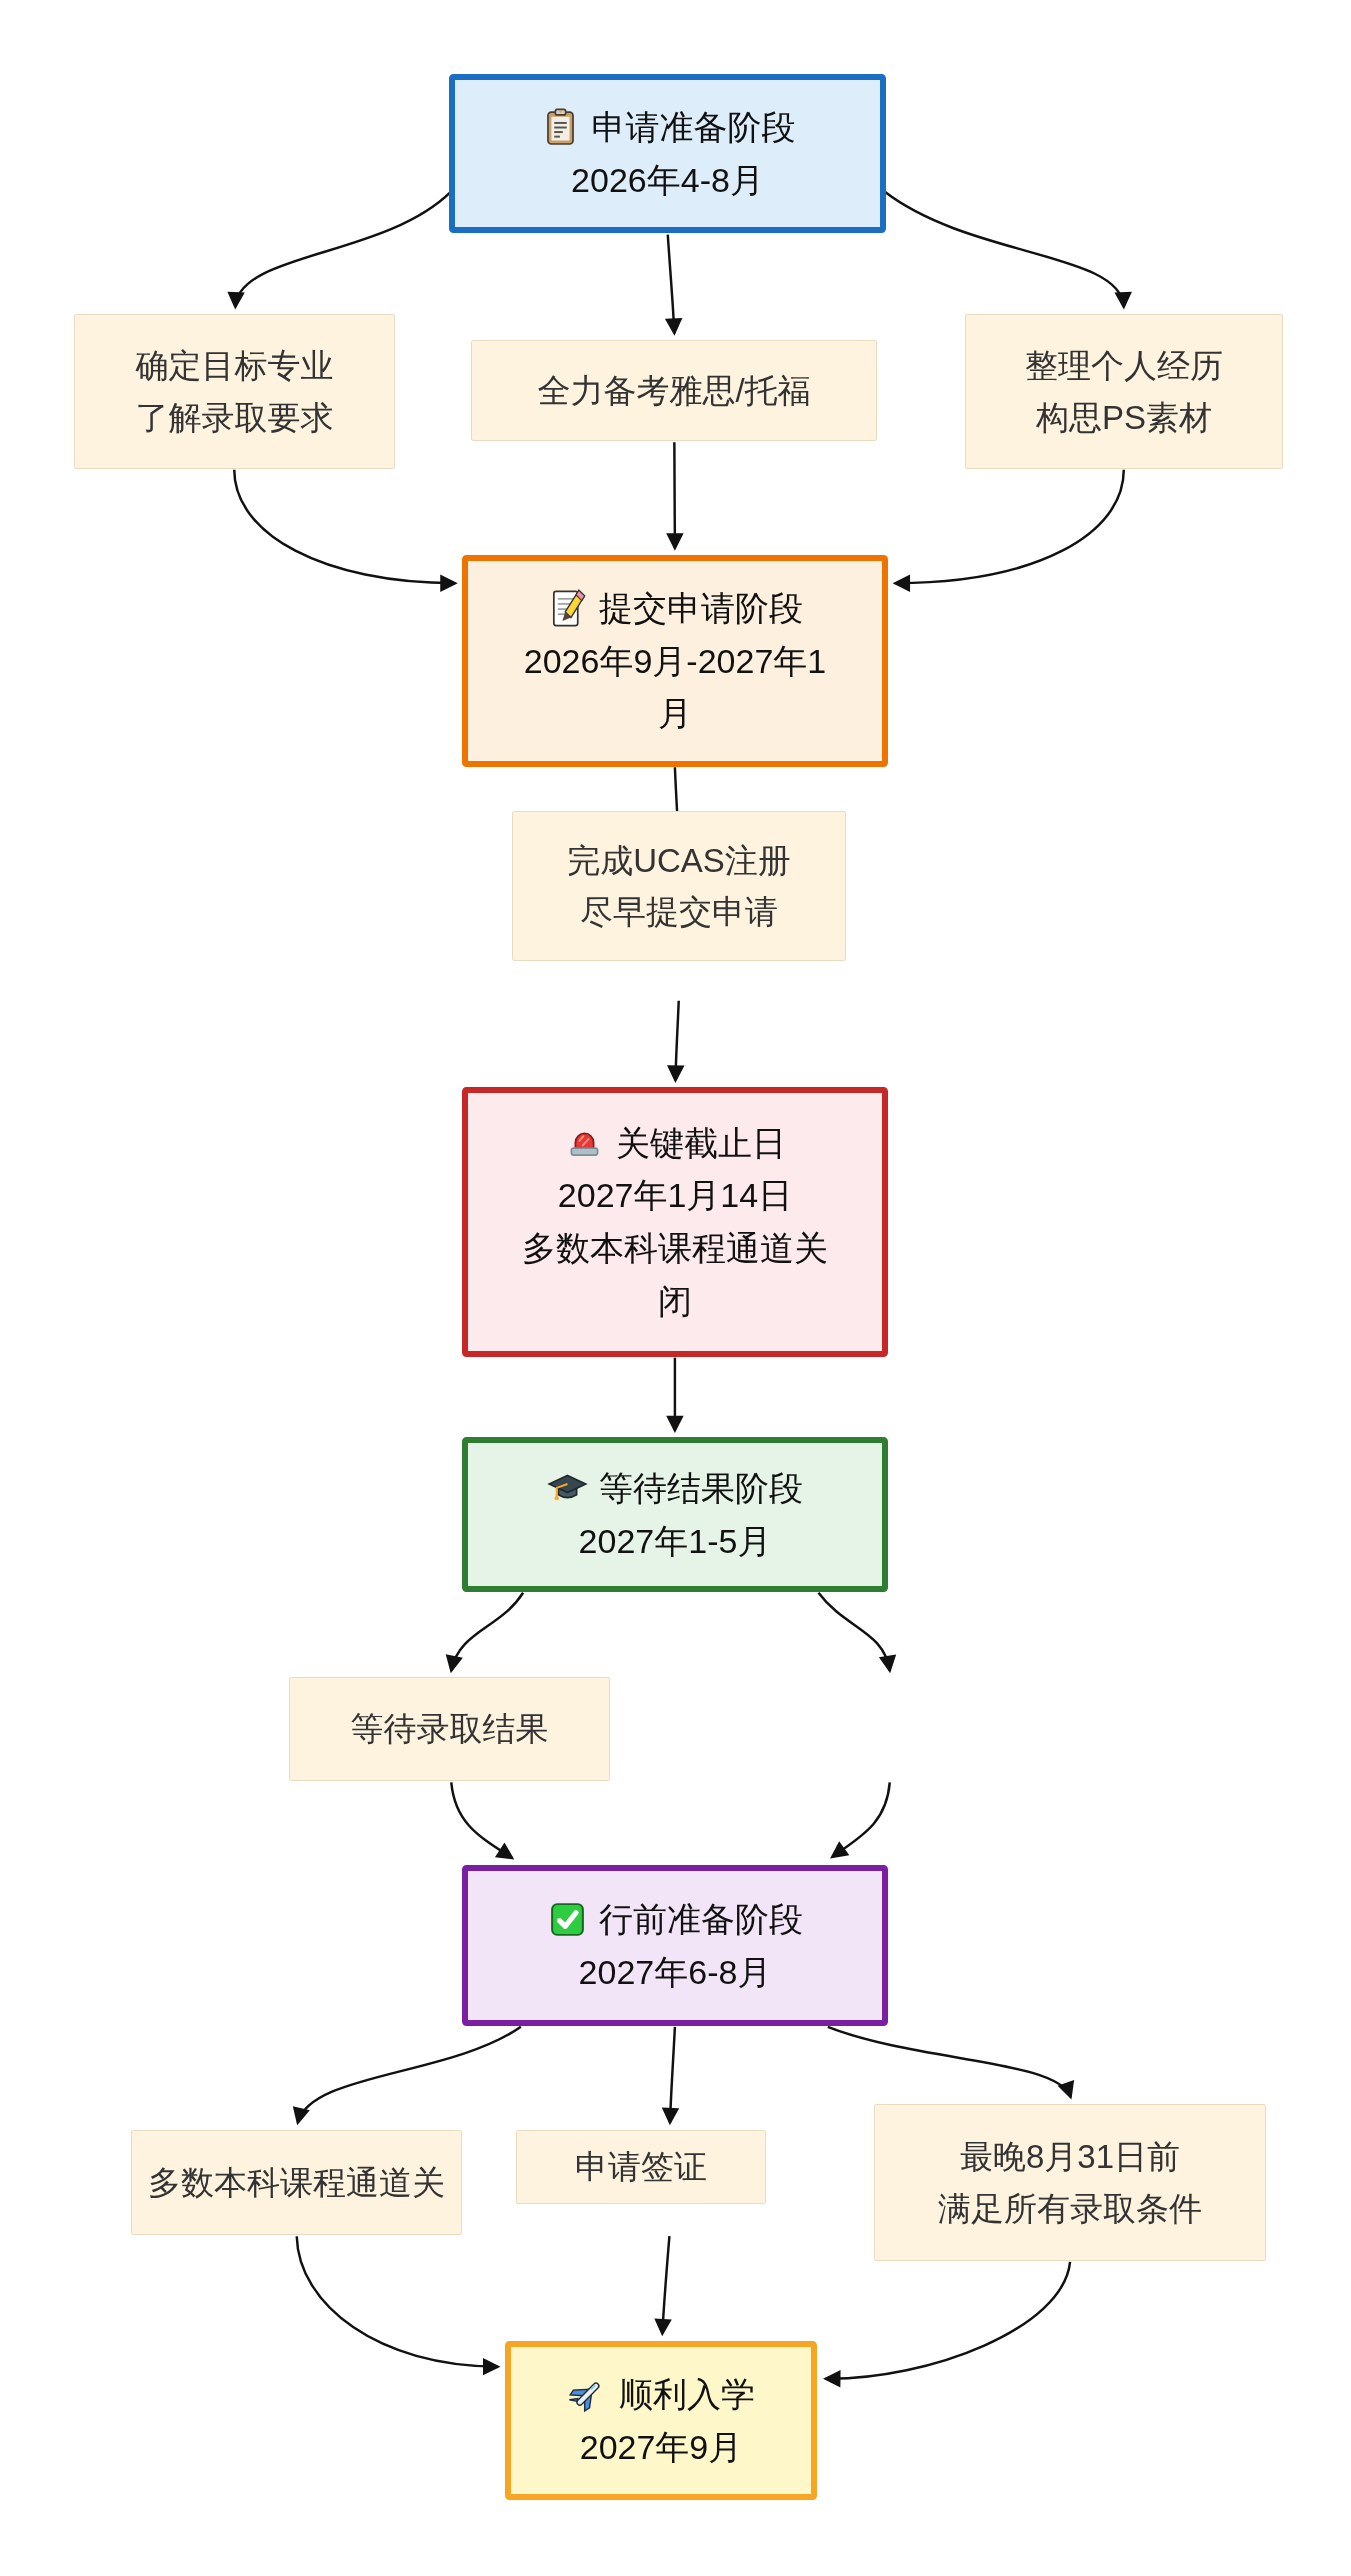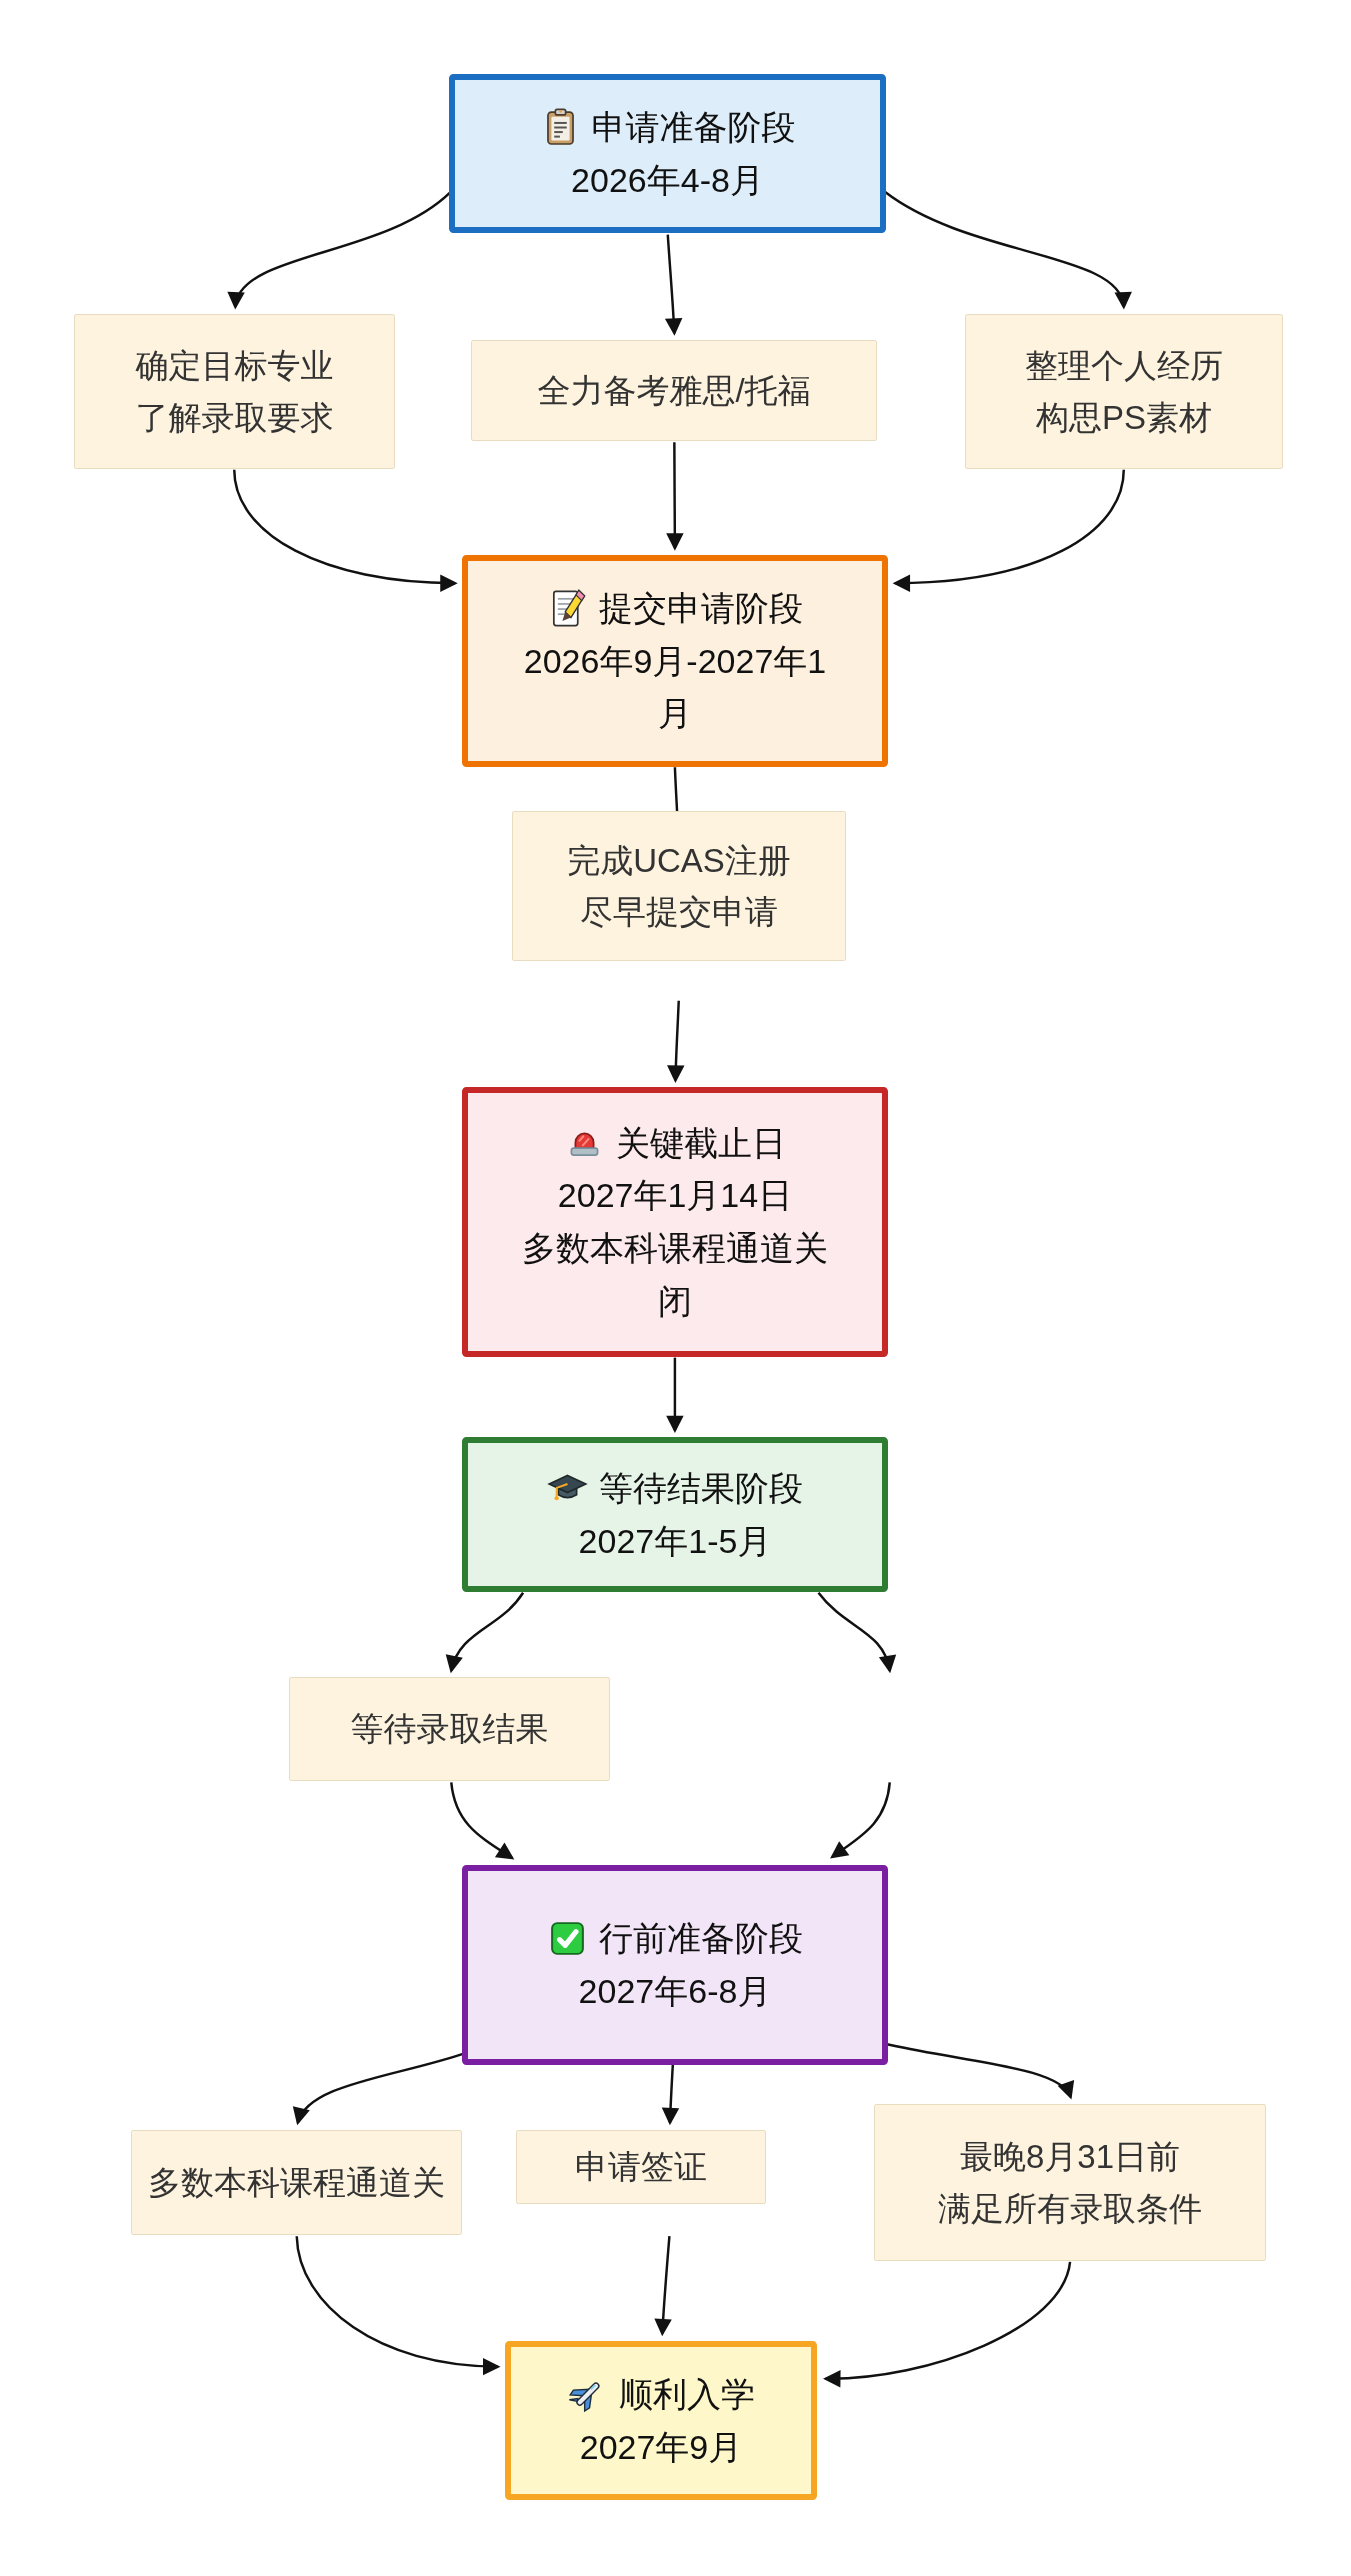--- a/index.html
+++ b/index.html
@@ -136,21 +136,21 @@
       <span>等待结果阶段</span>
     </div>
     <div class="ln">2027年1-5月</div>
   </div>
 
   <div class="node task" style="left:289px;top:1677px;width:321px;height:104px">
     <div class="ln">等待录取结果</div>
   </div>
 
 
-  <div class="node stage" style="left:462px;top:1865px;width:426px;height:200px;--bc:#7b1fa2;--bg:#f2e5f7">
+  <div class="node stage" style="left:462px;top:1865px;width:426px;height:161px;--bc:#7b1fa2;--bg:#f2e5f7">
     <div class="ln first">
       <span class="ic">
         <svg viewBox="0 0 72 72">
           <rect x="9" y="9" width="54" height="54" rx="9" fill="#2ecc40" stroke="#14691f" stroke-width="3.5"></rect>
           <path d="M22 38 l10 10 l19 -24" fill="none" stroke="#ffffff" stroke-width="9" stroke-linecap="round" stroke-linejoin="round"></path>
         </svg>
       </span>
       <span>行前准备阶段</span>
     </div>
     <div class="ln">2027年6-8月</div>

